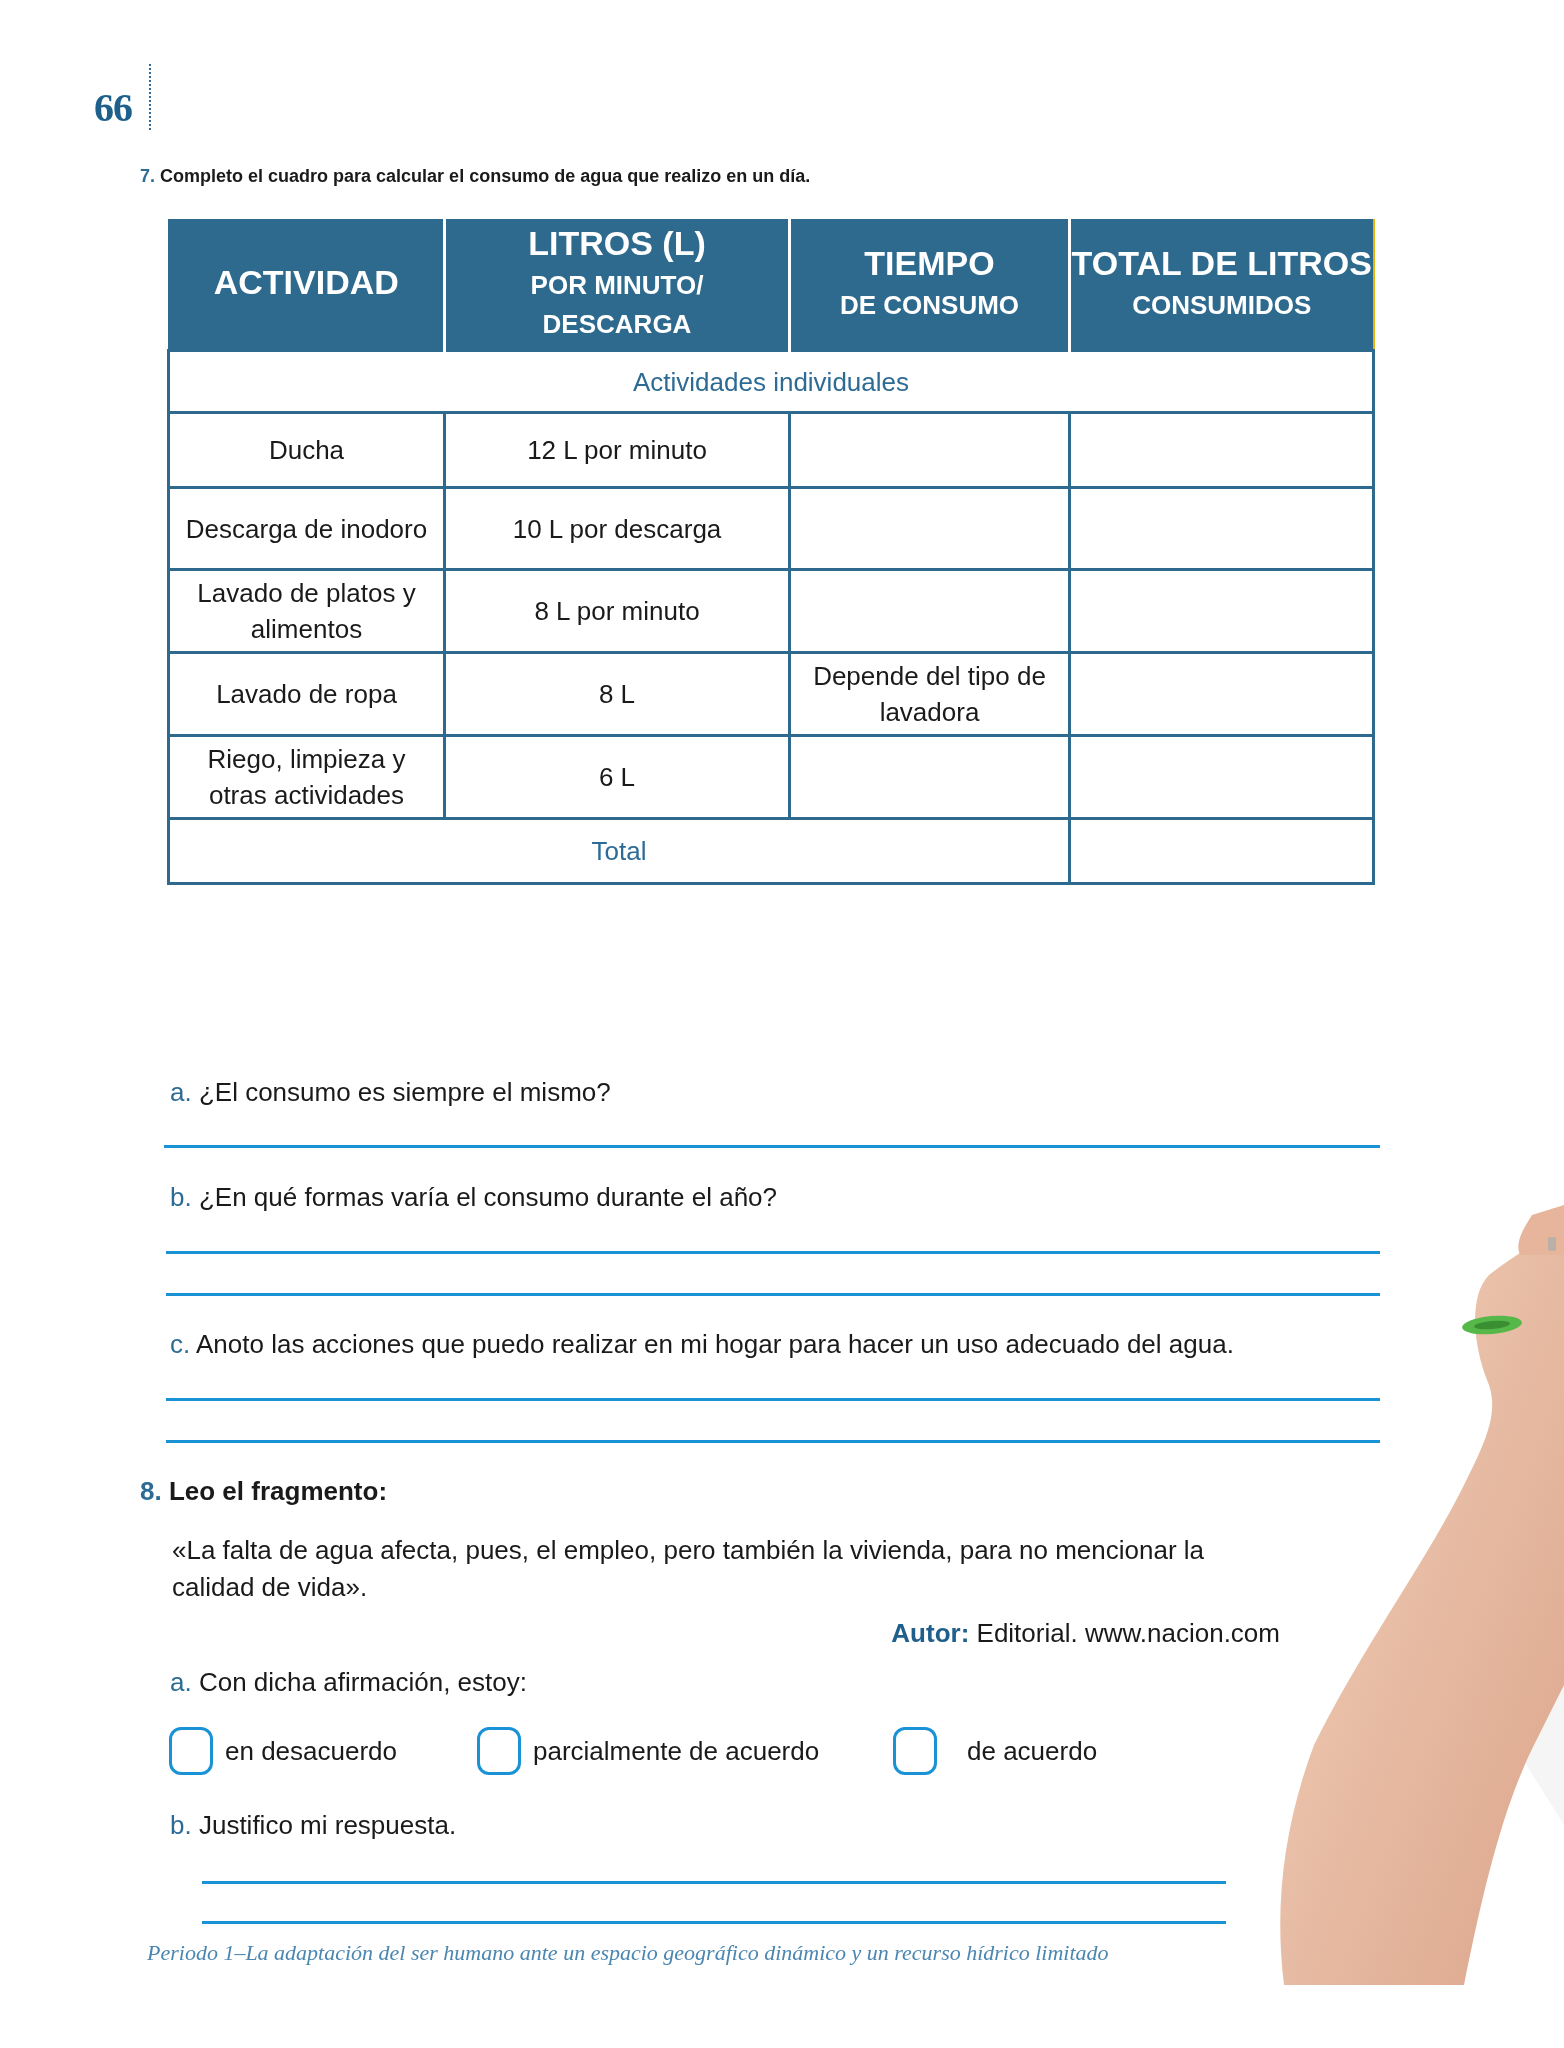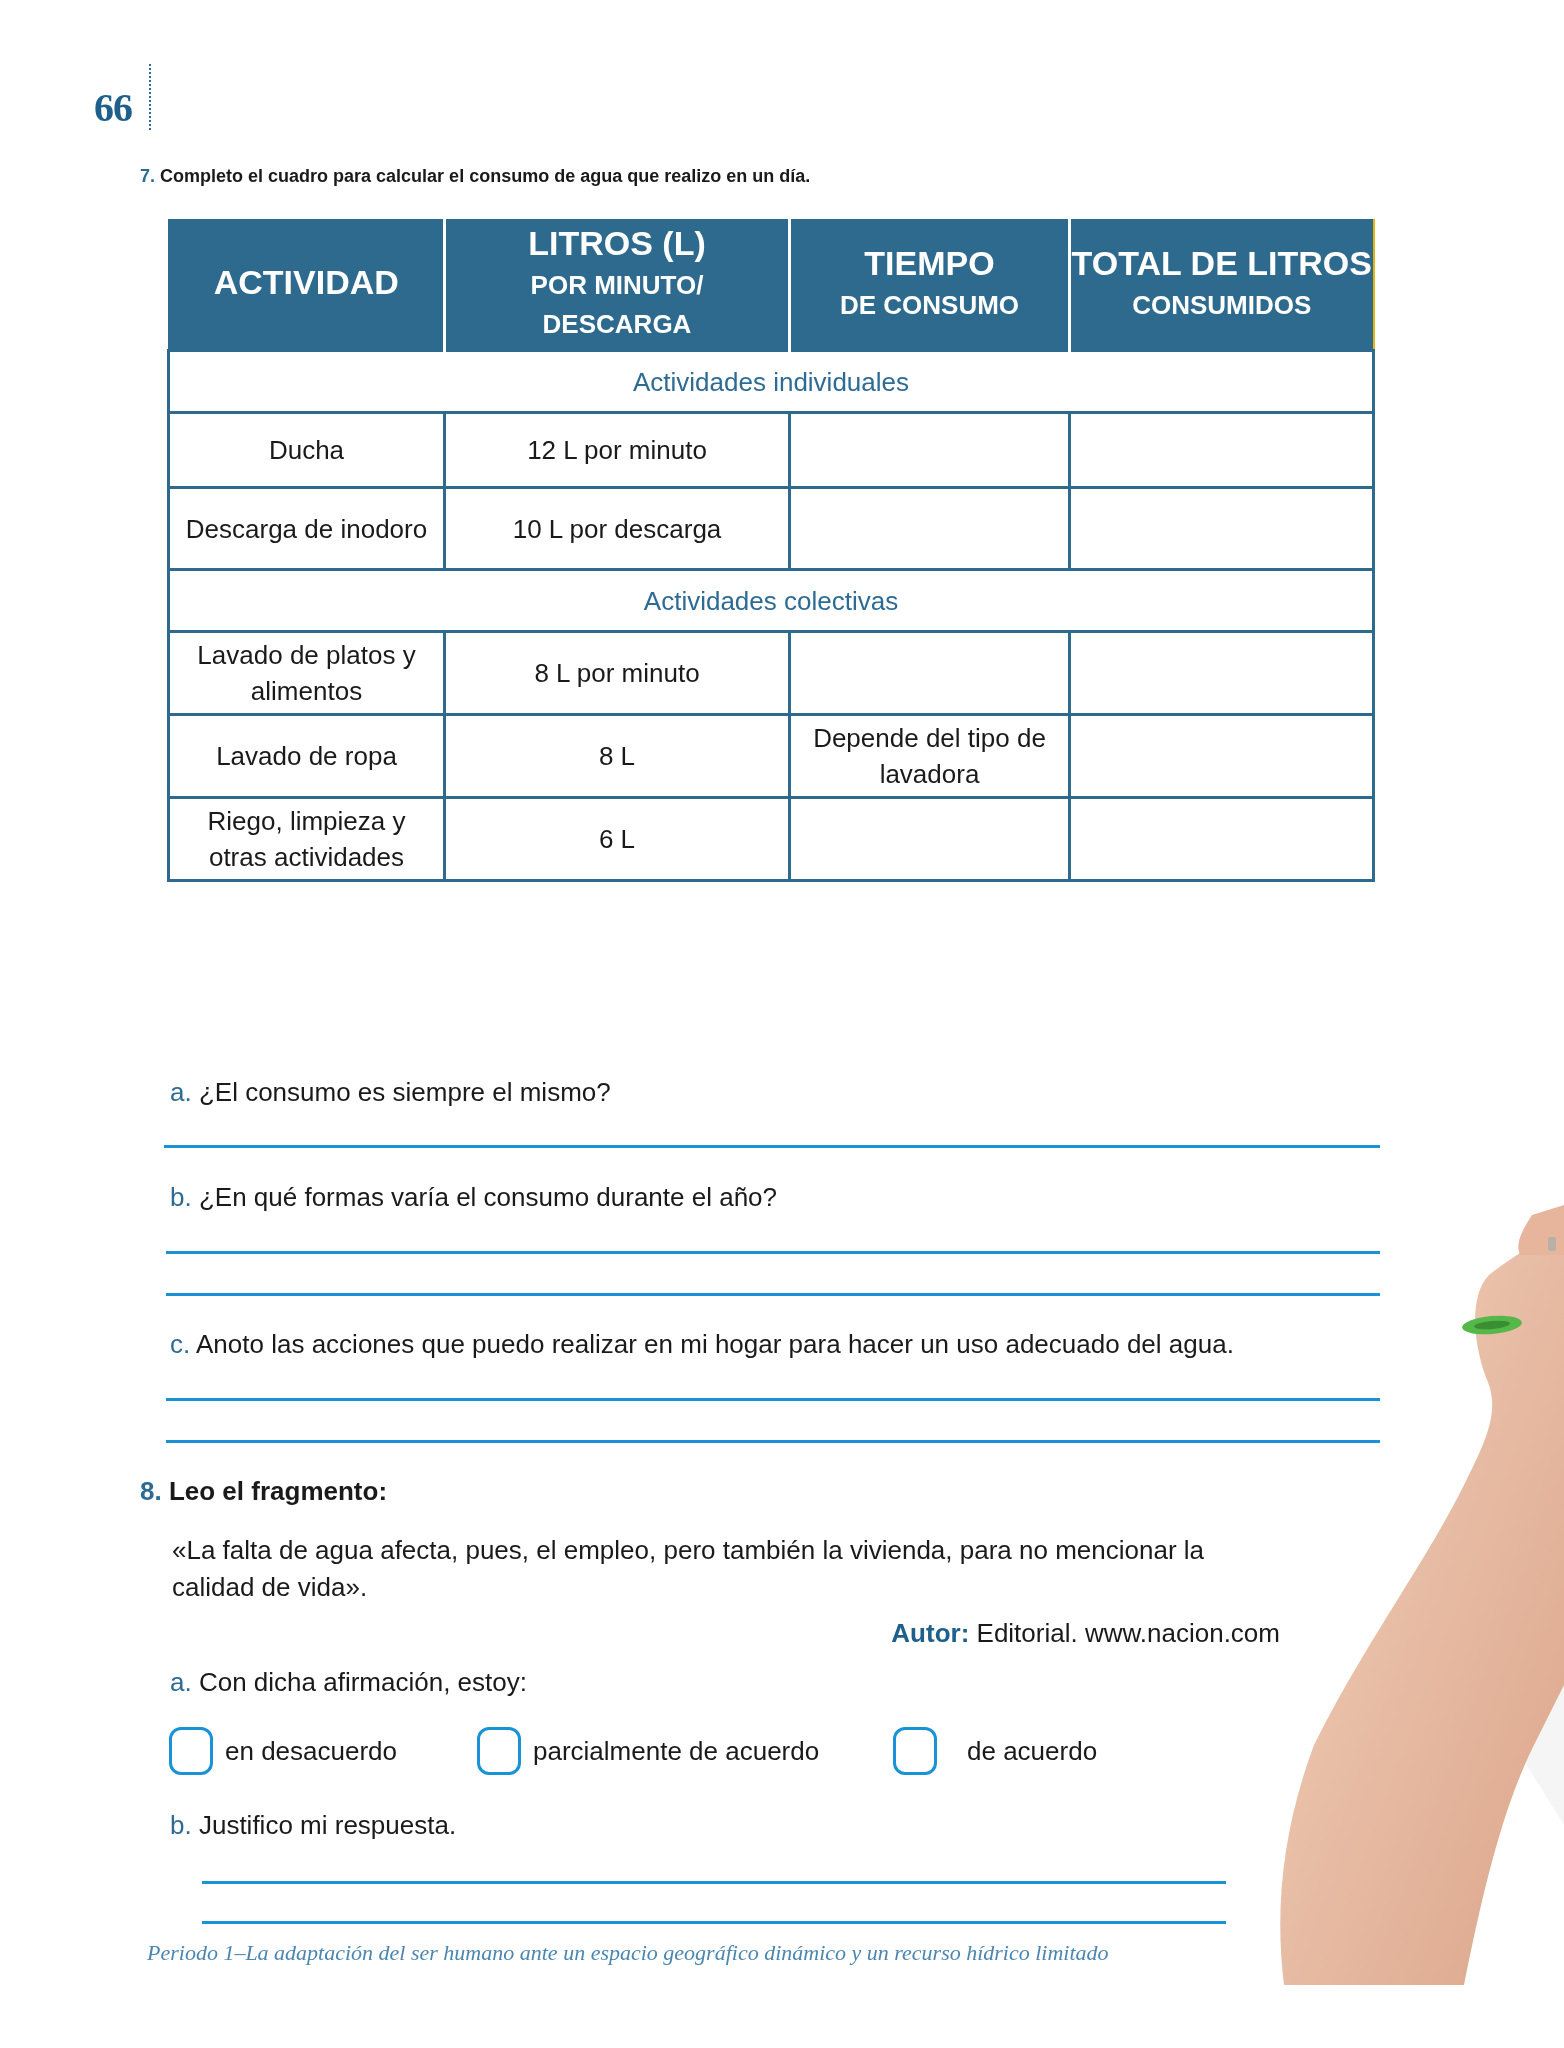--- a/index.html
+++ b/index.html
@@ -82,39 +82,40 @@
       <td>12 L por minuto</td>
       <td></td>
       <td></td>
     </tr>
     <tr class="r3">
       <td>Descarga de inodoro</td>
       <td>10 L por descarga</td>
       <td></td>
       <td></td>
     </tr>
-    <tr>
-        <td colspan="4" class="section">Actividades colectivas</td>
-      </tr>
     <tr class="r4">
       <td>Lavado de platos y alimentos</td>
       <td>8 L por minuto</td>
       <td></td>
       <td></td>
     </tr>
     <tr class="r5">
       <td>Lavado de ropa</td>
       <td>8 L</td>
       <td>Depende del tipo de lavadora</td>
       <td></td>
     </tr>
     <tr class="r6">
       <td>Riego, limpieza y otras actividades</td>
       <td>6 L</td>
       <td></td>
+      <td></td>
+    </tr>
+    <tr class="rt">
+      <td colspan="3" class="total-label">Total</td>
       <td></td>
     </tr>
   </tbody>
 </table>
 
 <div class="abs sub" style="left:170px; top:1077px;">
   <span class="l">a.</span> <span>¿El consumo es siempre el mismo?</span>
 </div>
 <div class="rule" style="left:164px; width:1216px; top:1145px;"></div>
 

